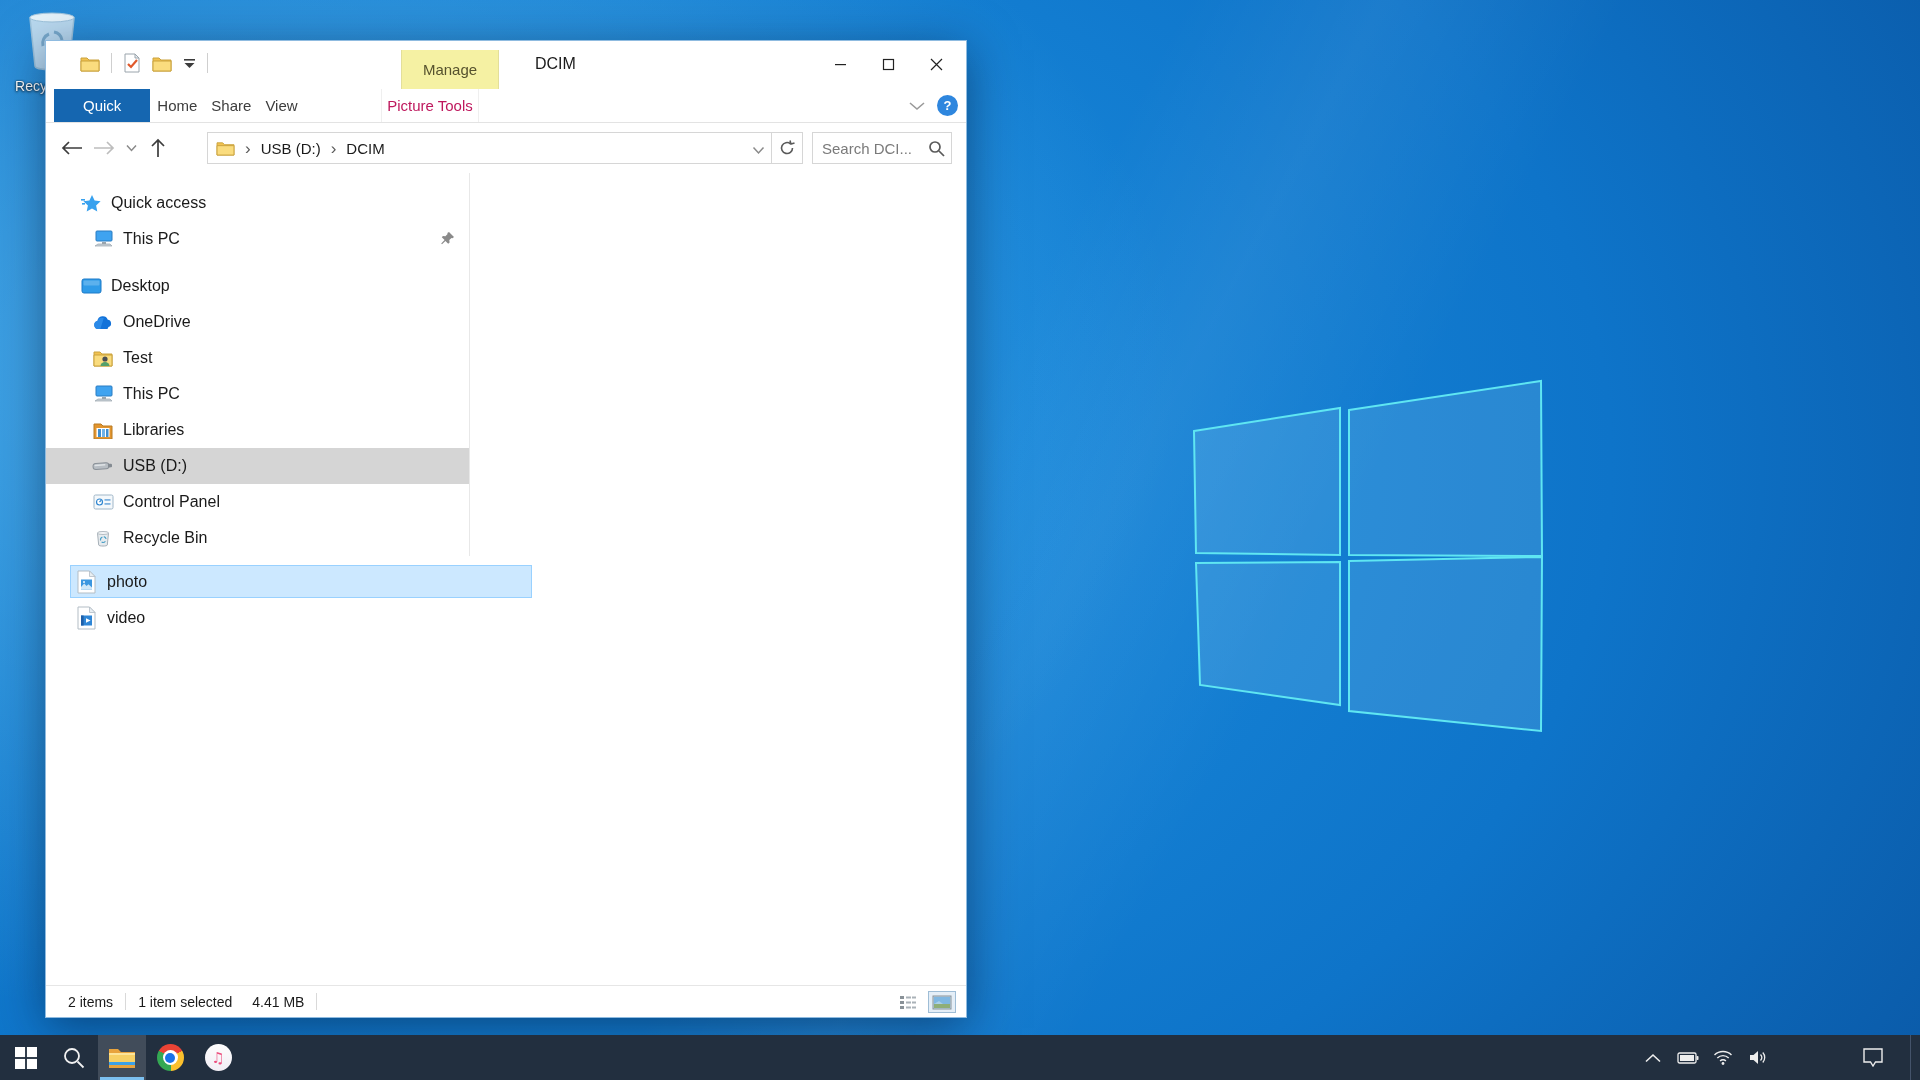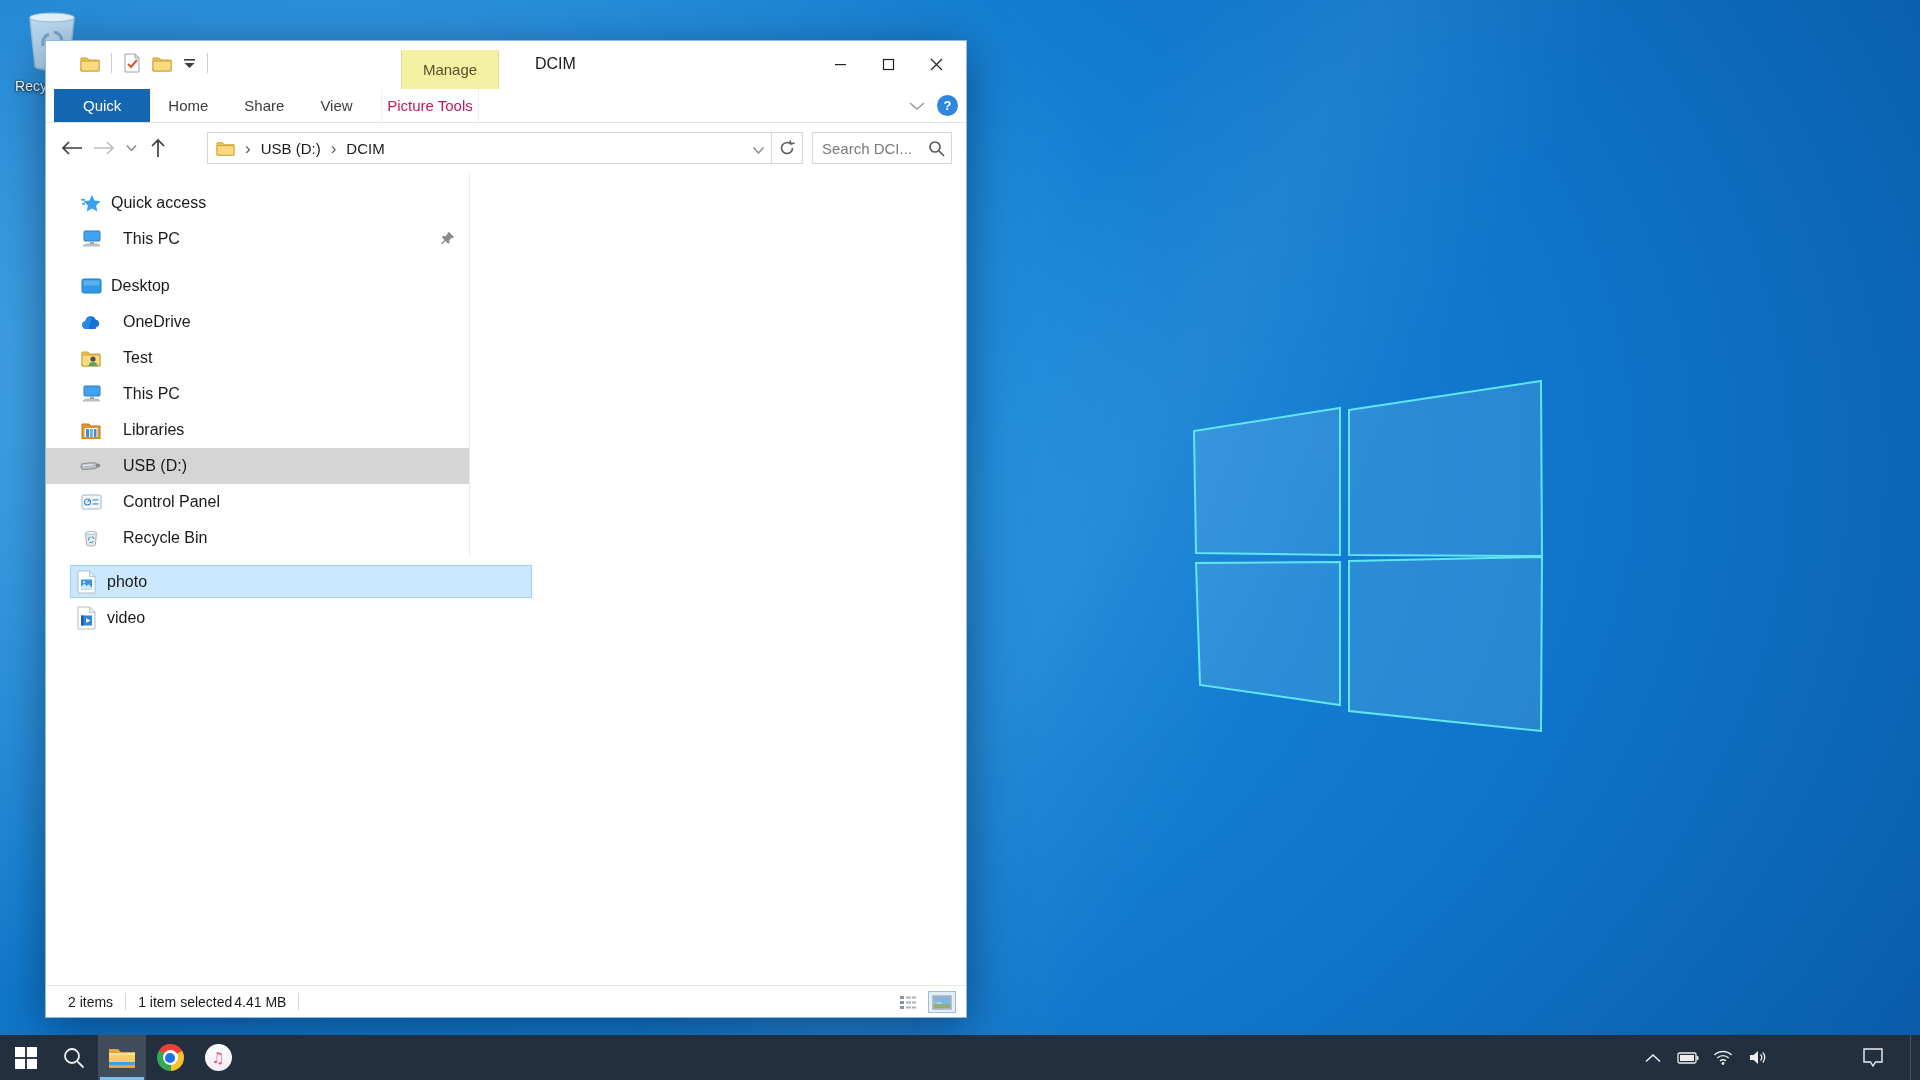--- a/index.html
+++ b/index.html
@@ -39,21 +39,21 @@
     background:#f5f1a3; border-left:1px solid #e3df9a; border-right:1px solid #e3df9a;
     display:flex; align-items:center; justify-content:center;
     font-size:15px; color:#56522e;
   }
   .win-title { position:absolute; left:469px; top:14px; font-size:16px; color:#1a1a1a; }
   .win-controls { position:absolute; right:6px; top:2px; display:flex; }
   .win-btn { width:48px; height:42px; display:flex; align-items:center; justify-content:center; }
 
   
   .tabrow { position:relative; height:34px; background:#fff; border-bottom:1px solid #e3e3e3; display:flex; align-items:stretch; }
-  .tab { display:flex; align-items:center; padding:0 18px; font-size:15px; color:#3d3d3d; }
+  .tab { display:flex; align-items:center; padding:0 7px; font-size:15px; color:#3d3d3d; }
   .tab-file { margin-left:8px; padding:0 29px; background:#1566b0; color:#fff; }
   .tab-contextual { position:absolute; left:335px; top:0; width:98px; height:100%; display:flex; align-items:center; justify-content:center; padding:0; color:#be185d; border-left:1px solid #efefef; border-right:1px solid #efefef; }
   .ribbon-right { position:absolute; right:8px; top:0; height:100%; display:flex; align-items:center; gap:12px; }
   .help-btn { width:21px; height:21px; border-radius:50%; background:#2e86de; color:#fff; font-size:13px; font-weight:bold; display:flex; align-items:center; justify-content:center; }
 
   
   .addressrow { position:relative; height:50px; background:#fff; }
   .nav-btns { position:absolute; left:10px; top:0; height:100%; display:flex; align-items:center; }
   .nav-btn { width:32px; height:32px; display:flex; align-items:center; justify-content:center; }
   .nav-btn.narrow { width:22px; }
@@ -77,42 +77,42 @@
     font-family:"Liberation Sans","DejaVu Sans",sans-serif; color:#333;
   }
   .searchbox input::placeholder { color:#7a7a7a; opacity:1; }
 
   
   .content { position:absolute; top:132px; bottom:32px; left:0; right:0; display:flex;flex-direction:column; }
   .navpane { width:424px; border-right:1px solid #e8e8e8; padding-top:12px; overflow:hidden; }
   .nav-item { position:relative; height:36px; display:flex; align-items:center; font-size:16px; color:#1a1a1a; }
   .nav-item .ic { width:22px; height:20px; margin-right:9px; display:flex; align-items:center; justify-content:center; flex:0 0 22px; }
   .nav-item.lvl0 { padding-left:34px; }
-  .nav-item.lvl1 { padding-left:34px;gap:12px; }
+  .nav-item.lvl1 { padding-left:46px; }
   .nav-item.selected { background:#d5d5d5; }
   .nav-item .pin { position:absolute; right:14px; top:10px; }
   .nav-gap { height:11px; }
 
   .filepane { flex:1; padding:9px 0 0 24px; }
   .file-row {
     width:462px; height:33px; display:flex; align-items:center; padding-left:6px;
     margin-bottom:3px; border:1px solid transparent; font-size:16px;
   }
   .file-row.selected { background:#cce8ff; border-color:#99d1ff; }
   .file-row .fic { width:22px; height:26px; margin-right:8px; display:flex; align-items:center; }
 
   
   .statusbar {
     position:absolute; left:0; right:0; bottom:0; height:32px;
     border-top:1px solid #e6e6e6; background:#fff;
     display:flex; align-items:center; font-size:14px; color:#1a1a1a;
   }
   .statusbar .s-sep { width:1px; height:17px; background:#d9d9d9; margin:0 12px; }
   .statusbar .first { margin-left:22px; }
-  .statusbar .sz { margin-left:2px; }
+  .statusbar .sz { margin-left:20px; }
   .view-toggles { position:absolute; right:10px; top:5px; display:flex; gap:6px; }
   .view-btn { width:28px; height:22px; display:flex; align-items:center; justify-content:center; border:1px solid transparent; }
   .view-btn.active { background:#e4eef7; border-color:#9ebdd6; }
 
   
   .taskbar {
     position:absolute; left:0; right:0; bottom:0; height:45px;
     background:#222f3f; display:flex; align-items:stretch; z-index:50;
   }
   .tb-left { display:flex; padding-left:2px; }

